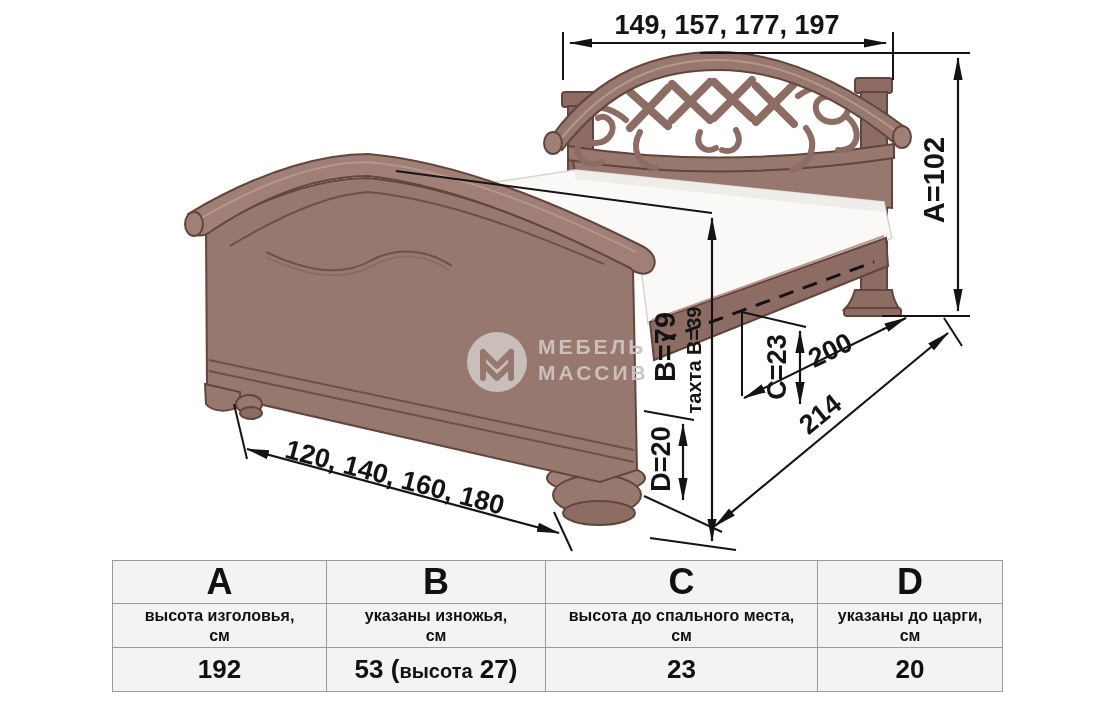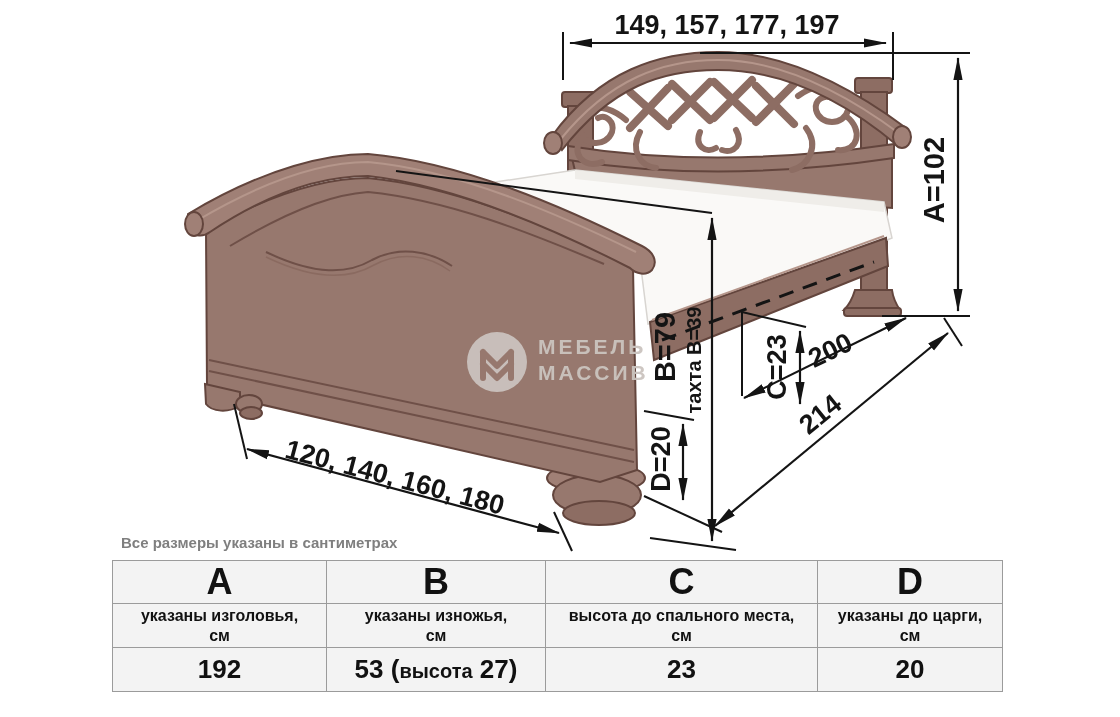--- a/index.html
+++ b/index.html
@@ -175,39 +175,38 @@
 
     <g>
       <line class="tick" x1="234" y1="404" x2="247" y2="459"></line>
       <line class="tick" x1="554" y1="512" x2="572" y2="551"></line>
       <line class="dim" x1="247" y1="449" x2="559" y2="533" marker-start="url(#arr)" marker-end="url(#arr)"></line>
       <text class="dim-label" transform="rotate(14.8 395 477)" x="395" y="477" dy="0.35em">120, 140, 160, 180</text>
     </g>
   </g>
 </svg>
 
-<div class="note">Все размеры указаны в сантиметрах</div>
 
 <table class="dims">
   <colgroup>
     <col style="width:214px">
         <col style="width:219px">
         <col style="width:272px">
         <col style="width:185px">
   </colgroup>
   <tbody>
         <tr>
     <td class="letter">A</td>
     <td class="letter">B</td>
     <td class="letter">C</td>
     <td class="letter">D</td>
   </tr>
   <tr>
     <td class="desc">
-      <span>указаны изголовья,</span><br>
+      <span>высота изголовья,</span><br>
       <span>см</span>
     </td>
     <td class="desc">
       <span>указаны изножья,</span><br>
       <span>см</span>
     </td>
     <td class="desc">
       <span>высота до спального места,</span><br>
       <span>см</span>
     </td>

